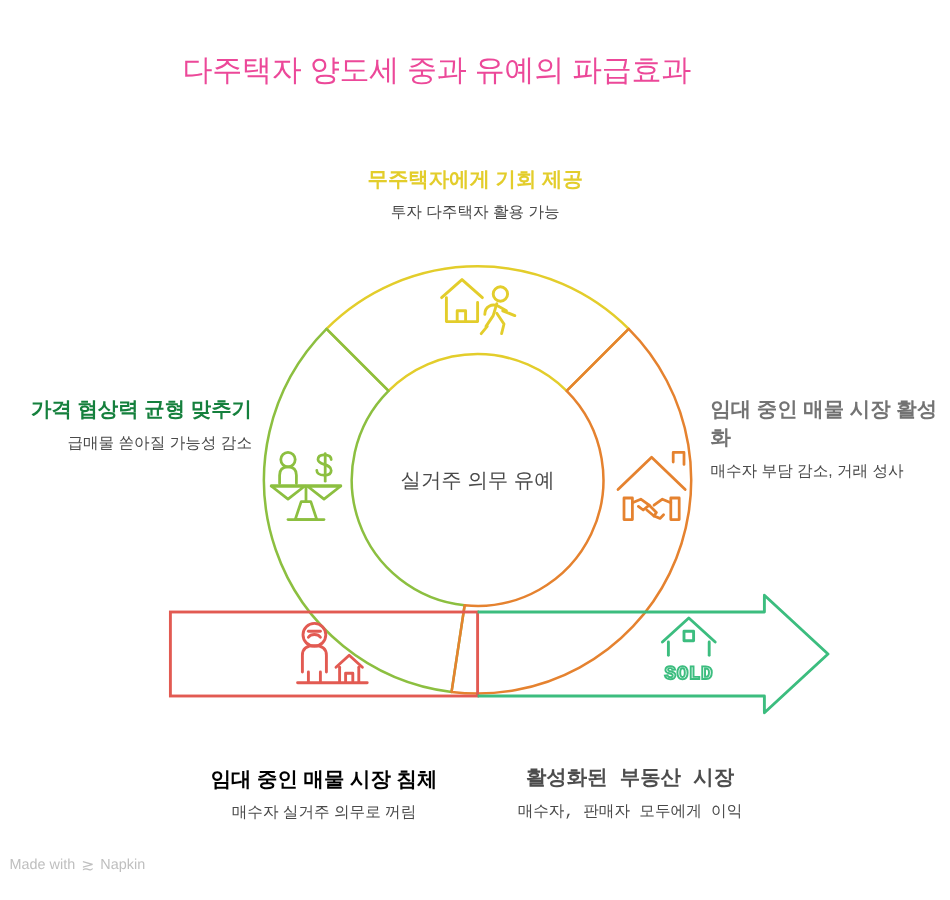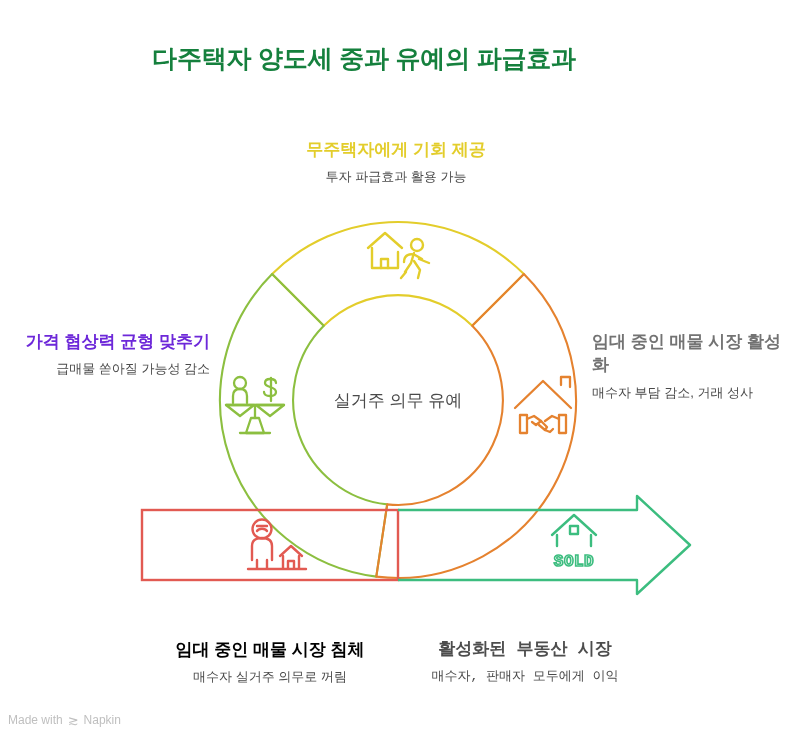--- a/index.html
+++ b/index.html
@@ -24,22 +24,22 @@
   }
 
   
   .title {
     position: absolute;
     left: 0;
     top: 42px;
     width: 728px;
     text-align: center;
     font-size: 25px;
-    font-weight: bold;
-    color: #15803d;
+    font-weight: normal;
+    color: #ec4899;
     letter-spacing: -0.2px;
   }
 
   
   .label-block {
     position: absolute;
   }
   .label-head {
     font-size: 17px;
     font-weight: bold;
@@ -54,21 +54,21 @@
     margin-top: 7px;
   }
 
   .lb-top     { left: 276px; top: 100px;  width: 240px; text-align: center; }
   .lb-left    { left: 10px;  top: 292px;  width: 200px; text-align: right;  }
   .lb-right   { left: 592px; top: 292px;  width: 200px; text-align: left;   }
   .lb-botleft { left: 145px; top: 600px;  width: 250px; text-align: center; }
   .lb-botright{ left: 400px; top: 600px;  width: 250px; text-align: center; font-family: Liberation Mono, monospace; }
 
   .c-yellow { color: #e3cd2b; }
-  .c-green  { color: #6d28d9; }
+  .c-green  { color: #15803d; }
   .c-orange { color: #737373; }
   .c-dark   { color: #000000; }
   .c-gray   { color: #4d4d4d; }
 
   
   #diagram {
     position: absolute;
     left: 0;
     top: 0;
   }
@@ -209,21 +209,21 @@
       <path d="M 557 535 L 557 546"></path>
       <path d="M 591 535 L 591 546"></path>
       <rect x="570" y="526" width="8" height="8"></rect>
     </g>
     <text class="sold-text" x="574" y="566" text-anchor="middle">SOLD</text>
 
   </svg>
 
   <div class="label-block lb-top">
     <div class="label-head c-yellow">무주택자에게 기회 제공</div>
-    <div class="label-sub">투자 파급효과 활용 가능</div>
+    <div class="label-sub">투자 다주택자 활용 가능</div>
   </div>
 
   <div class="label-block lb-left">
     <div class="label-head c-green">가격 협상력 균형 맞추기</div>
     <div class="label-sub">급매물 쏟아질 가능성 감소</div>
   </div>
 
   <div class="label-block lb-right">
     <div class="label-head c-orange">임대 중인 매물 시장 활성화</div>
     <div class="label-sub">매수자 부담 감소, 거래 성사</div>

